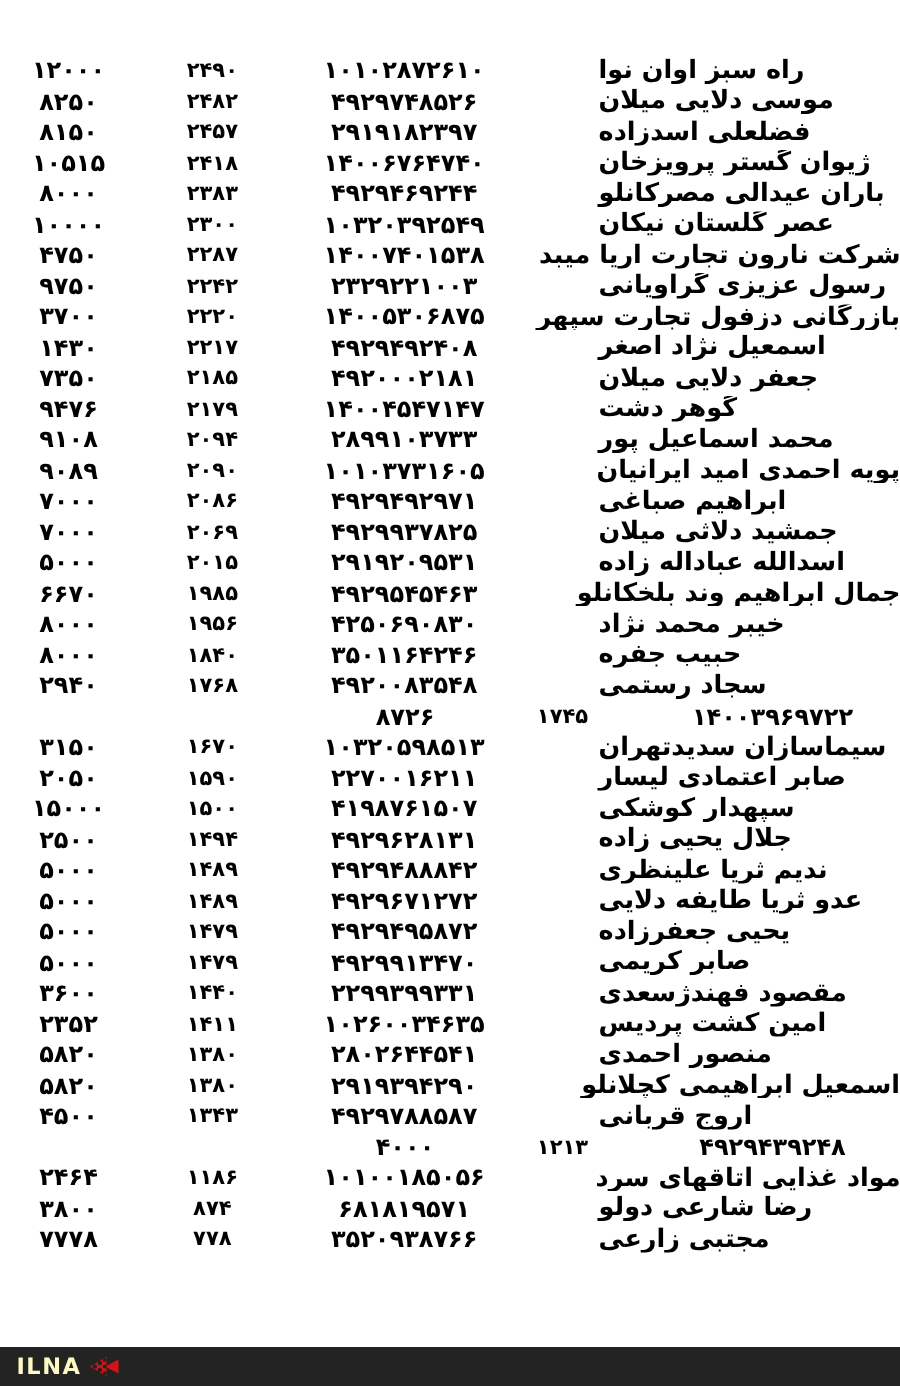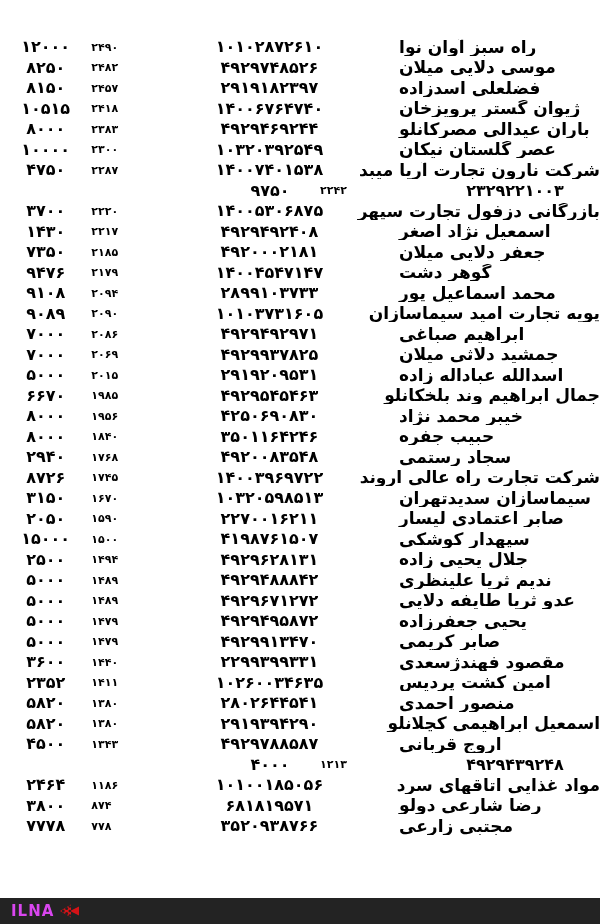--- a/index.html
+++ b/index.html
@@ -64,21 +64,22 @@
   .col-code {
     width: 170px;           
     text-align: center;
     font-size: 16px;
     direction: ltr;
     unicode-bidi: embed;
   }
 
   .col-rank {
     width: 110px;           
-    font-size: 11px;
+    text-align: center;
+    font-size: 14px;
     direction: ltr;
     unicode-bidi: embed;
   }
 
   .col-amount {
     width: 100px;           
     text-align: center;
     font-size: 16px;
     direction: ltr;
     unicode-bidi: embed;
@@ -160,20 +161,21 @@
         <div class="cell col-rank">۲۳۰۰</div>
         <div class="cell col-amount">۱۰۰۰۰</div>
       </div>
       <div class="row">
         <div class="cell col-name">شرکت نارون تجارت آریا میبد</div>
         <div class="cell col-code">۱۴۰۰۷۴۰۱۵۳۸</div>
         <div class="cell col-rank">۲۲۸۷</div>
         <div class="cell col-amount">۴۷۵۰</div>
       </div>
       <div class="row">
+        <div class="cell col-name">رسول عزیزی گراویانی</div>
         <div class="cell col-code">۲۳۲۹۲۲۱۰۰۳</div>
         <div class="cell col-rank">۲۲۴۲</div>
         <div class="cell col-amount">۹۷۵۰</div>
       </div>
       <div class="row">
         <div class="cell col-name">بازرگانی دزفول تجارت سپهر</div>
         <div class="cell col-code">۱۴۰۰۵۳۰۶۸۷۵</div>
         <div class="cell col-rank">۲۲۲۰</div>
         <div class="cell col-amount">۳۷۰۰</div>
       </div>
@@ -195,21 +197,21 @@
         <div class="cell col-rank">۲۱۷۹</div>
         <div class="cell col-amount">۹۴۷۶</div>
       </div>
       <div class="row">
         <div class="cell col-name">محمد  اسماعیل پور</div>
         <div class="cell col-code">۲۸۹۹۱۰۳۷۳۳</div>
         <div class="cell col-rank">۲۰۹۴</div>
         <div class="cell col-amount">۹۱۰۸</div>
       </div>
       <div class="row">
-        <div class="cell col-name">پویه تجارت امید سیماسازان</div>
+        <div class="cell col-name">پویه احمدی امید ایرانیان</div>
         <div class="cell col-code">۱۰۱۰۳۷۳۱۶۰۵</div>
         <div class="cell col-rank">۲۰۹۰</div>
         <div class="cell col-amount">۹۰۸۹</div>
       </div>
       <div class="row">
         <div class="cell col-name">ابراهیم  صباغی</div>
         <div class="cell col-code">۴۹۲۹۴۹۲۹۷۱</div>
         <div class="cell col-rank">۲۰۸۶</div>
         <div class="cell col-amount">۷۰۰۰</div>
       </div>
@@ -243,21 +245,20 @@
         <div class="cell col-rank">۱۸۴۰</div>
         <div class="cell col-amount">۸۰۰۰</div>
       </div>
       <div class="row">
         <div class="cell col-name">سجاد رستمی</div>
         <div class="cell col-code">۴۹۲۰۰۸۳۵۴۸</div>
         <div class="cell col-rank">۱۷۶۸</div>
         <div class="cell col-amount">۲۹۴۰</div>
       </div>
       <div class="row">
-        <div class="cell col-name">شرکت تجارت راه عالی اروند</div>
         <div class="cell col-code">۱۴۰۰۳۹۶۹۷۲۲</div>
         <div class="cell col-rank">۱۷۴۵</div>
         <div class="cell col-amount">۸۷۲۶</div>
       </div>
       <div class="row">
         <div class="cell col-name">سیماسازان سدیدتهران</div>
         <div class="cell col-code">۱۰۳۲۰۵۹۸۵۱۳</div>
         <div class="cell col-rank">۱۶۷۰</div>
         <div class="cell col-amount">۳۱۵۰</div>
       </div>
@@ -353,21 +354,21 @@
       <div class="row">
         <div class="cell col-name">مجتبی زارعی</div>
         <div class="cell col-code">۳۵۲۰۹۳۸۷۶۶</div>
         <div class="cell col-rank">۷۷۸</div>
         <div class="cell col-amount">۷۷۷۸</div>
       </div>
     </div>
 
   <div id="footer-bar" style="background: rgb(35, 35, 35);">
     <div id="brand">
-      <span id="brand-text" style="color: #d946ef;">ILNA</span>
+      <span id="brand-text" style="color: #fef9c3;">ILNA</span>
       <svg id="brand-mark" width="22" height="14" viewBox="0 0 22 14" aria-hidden="true">
         <path d="M2 7 L13 0.5 L13 13.5 Z" fill="#d51317"></path>
         <path d="M12 7 L21 2.4 L21 11.6 Z" fill="#d51317"></path>
         <circle cx="5.2" cy="7" r="1.5" fill="#232323"></circle>
         <circle cx="8.6" cy="4.6" r="1.5" fill="#232323"></circle>
         <circle cx="8.6" cy="9.4" r="1.5" fill="#232323"></circle>
         <circle cx="11.8" cy="2.5" r="1.3" fill="#232323"></circle>
         <circle cx="11.8" cy="7" r="1.3" fill="#232323"></circle>
         <circle cx="11.8" cy="11.5" r="1.3" fill="#232323"></circle>
       </svg>

